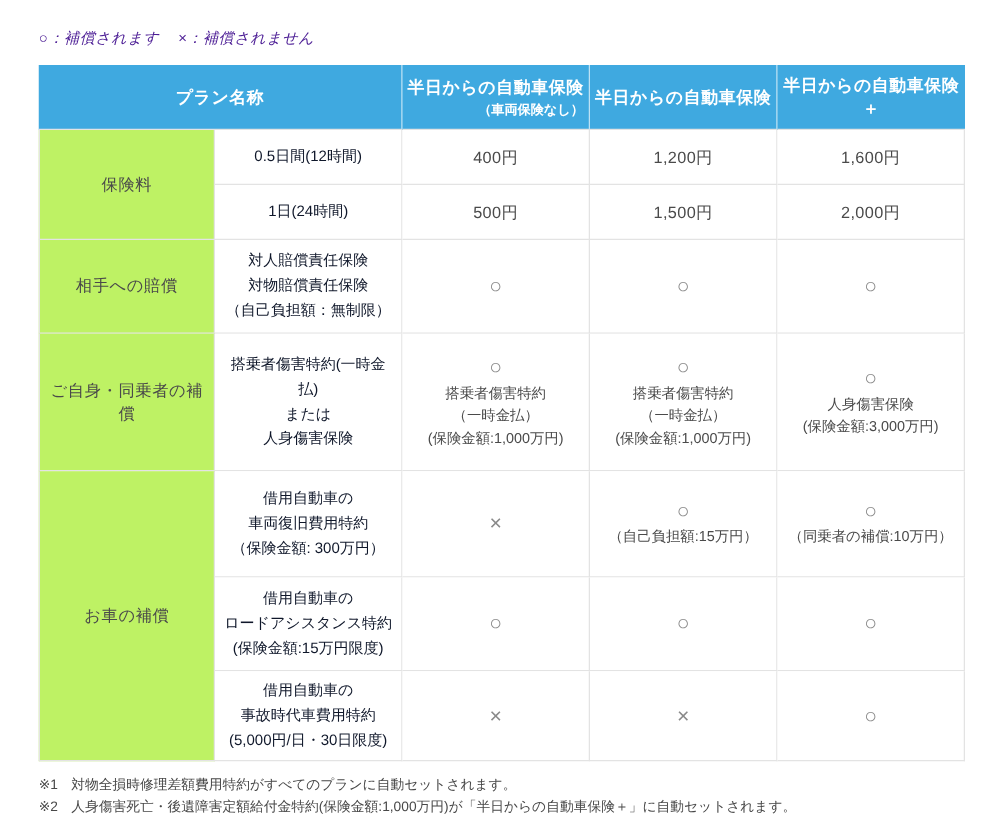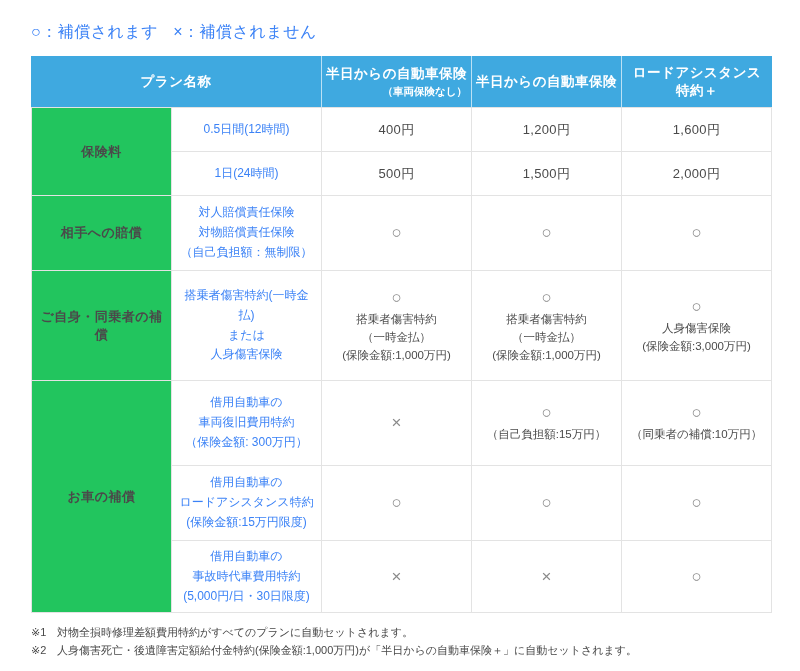--- a/index.html
+++ b/index.html
@@ -8,24 +8,25 @@
     background: #ffffff;
     width: 800px;
     height: 671px;
     font-family: "Liberation Sans", "DejaVu Sans", sans-serif;
     color: #4a4a4a;
     -webkit-font-smoothing: antialiased;
   }
   .page { padding: 22px 28px 0 31px; }
 
   .legend {
-    font-size: 16px;
-    color: #3b82f6;
+    font-size: 12px;
+    color: #4c1d95;
     margin: 0 0 13px 0;
     letter-spacing: 0.5px;
+    font-style: italic;
   }
   .legend-gap { display: inline-block; width: 15px; }
 
   table.plan-table {
     border-spacing: 0;
     width: 741px;
     table-layout: fixed;
   }
 
   
@@ -56,32 +57,32 @@
   tbody th, tbody td {
     border-right: 1px solid #E3E3E3;
     border-bottom: 1px solid #E3E3E3;
     text-align: center;
     vertical-align: middle;
     padding: 6px 6px;
     box-sizing: border-box;
     background: #ffffff;
   }
   th.cat {
-    background: #22c55e;
+    background: #bef264;
     border-left: 1px solid #E3E3E3;
-    font-weight: bold;
+    font-weight: normal;
     font-size: 13px;
     color: #4a4a4a;
     letter-spacing: 0.5px;
   }
   td.item {
     font-size: 12px;
     line-height: 1.65;
     white-space: pre-line;
-    color: #3b82f6;
+    color: #0f172a;
   }
   td.val { font-size: 12px; }
   td.price { font-size: 13px; letter-spacing: 0.3px; }
   .mark {
     font-size: 17px;
     color: #8a8a8a;
     line-height: 1.25;
   }
   .note {
     font-size: 11.5px;
@@ -128,21 +129,21 @@
       <tr>
         <th colspan="2">プラン名称</th>
         <th>
           <div>半日からの自動車保険</div>
           <div class="plan-note">（車両保険なし）</div>
         </th>
         <th>
           <div>半日からの自動車保険</div>
         </th>
         <th>
-          <div>ロードアシスタンス特約＋</div>
+          <div>半日からの自動車保険＋</div>
         </th>
       </tr>
     </thead>
     <tbody>
 
       <tr class="h44">
         <th class="cat" rowspan="2">保険料</th>
         <td class="item">0.5日間(12時間)</td>
         <td class="val price">400円</td>
         <td class="val price">1,200円</td>

